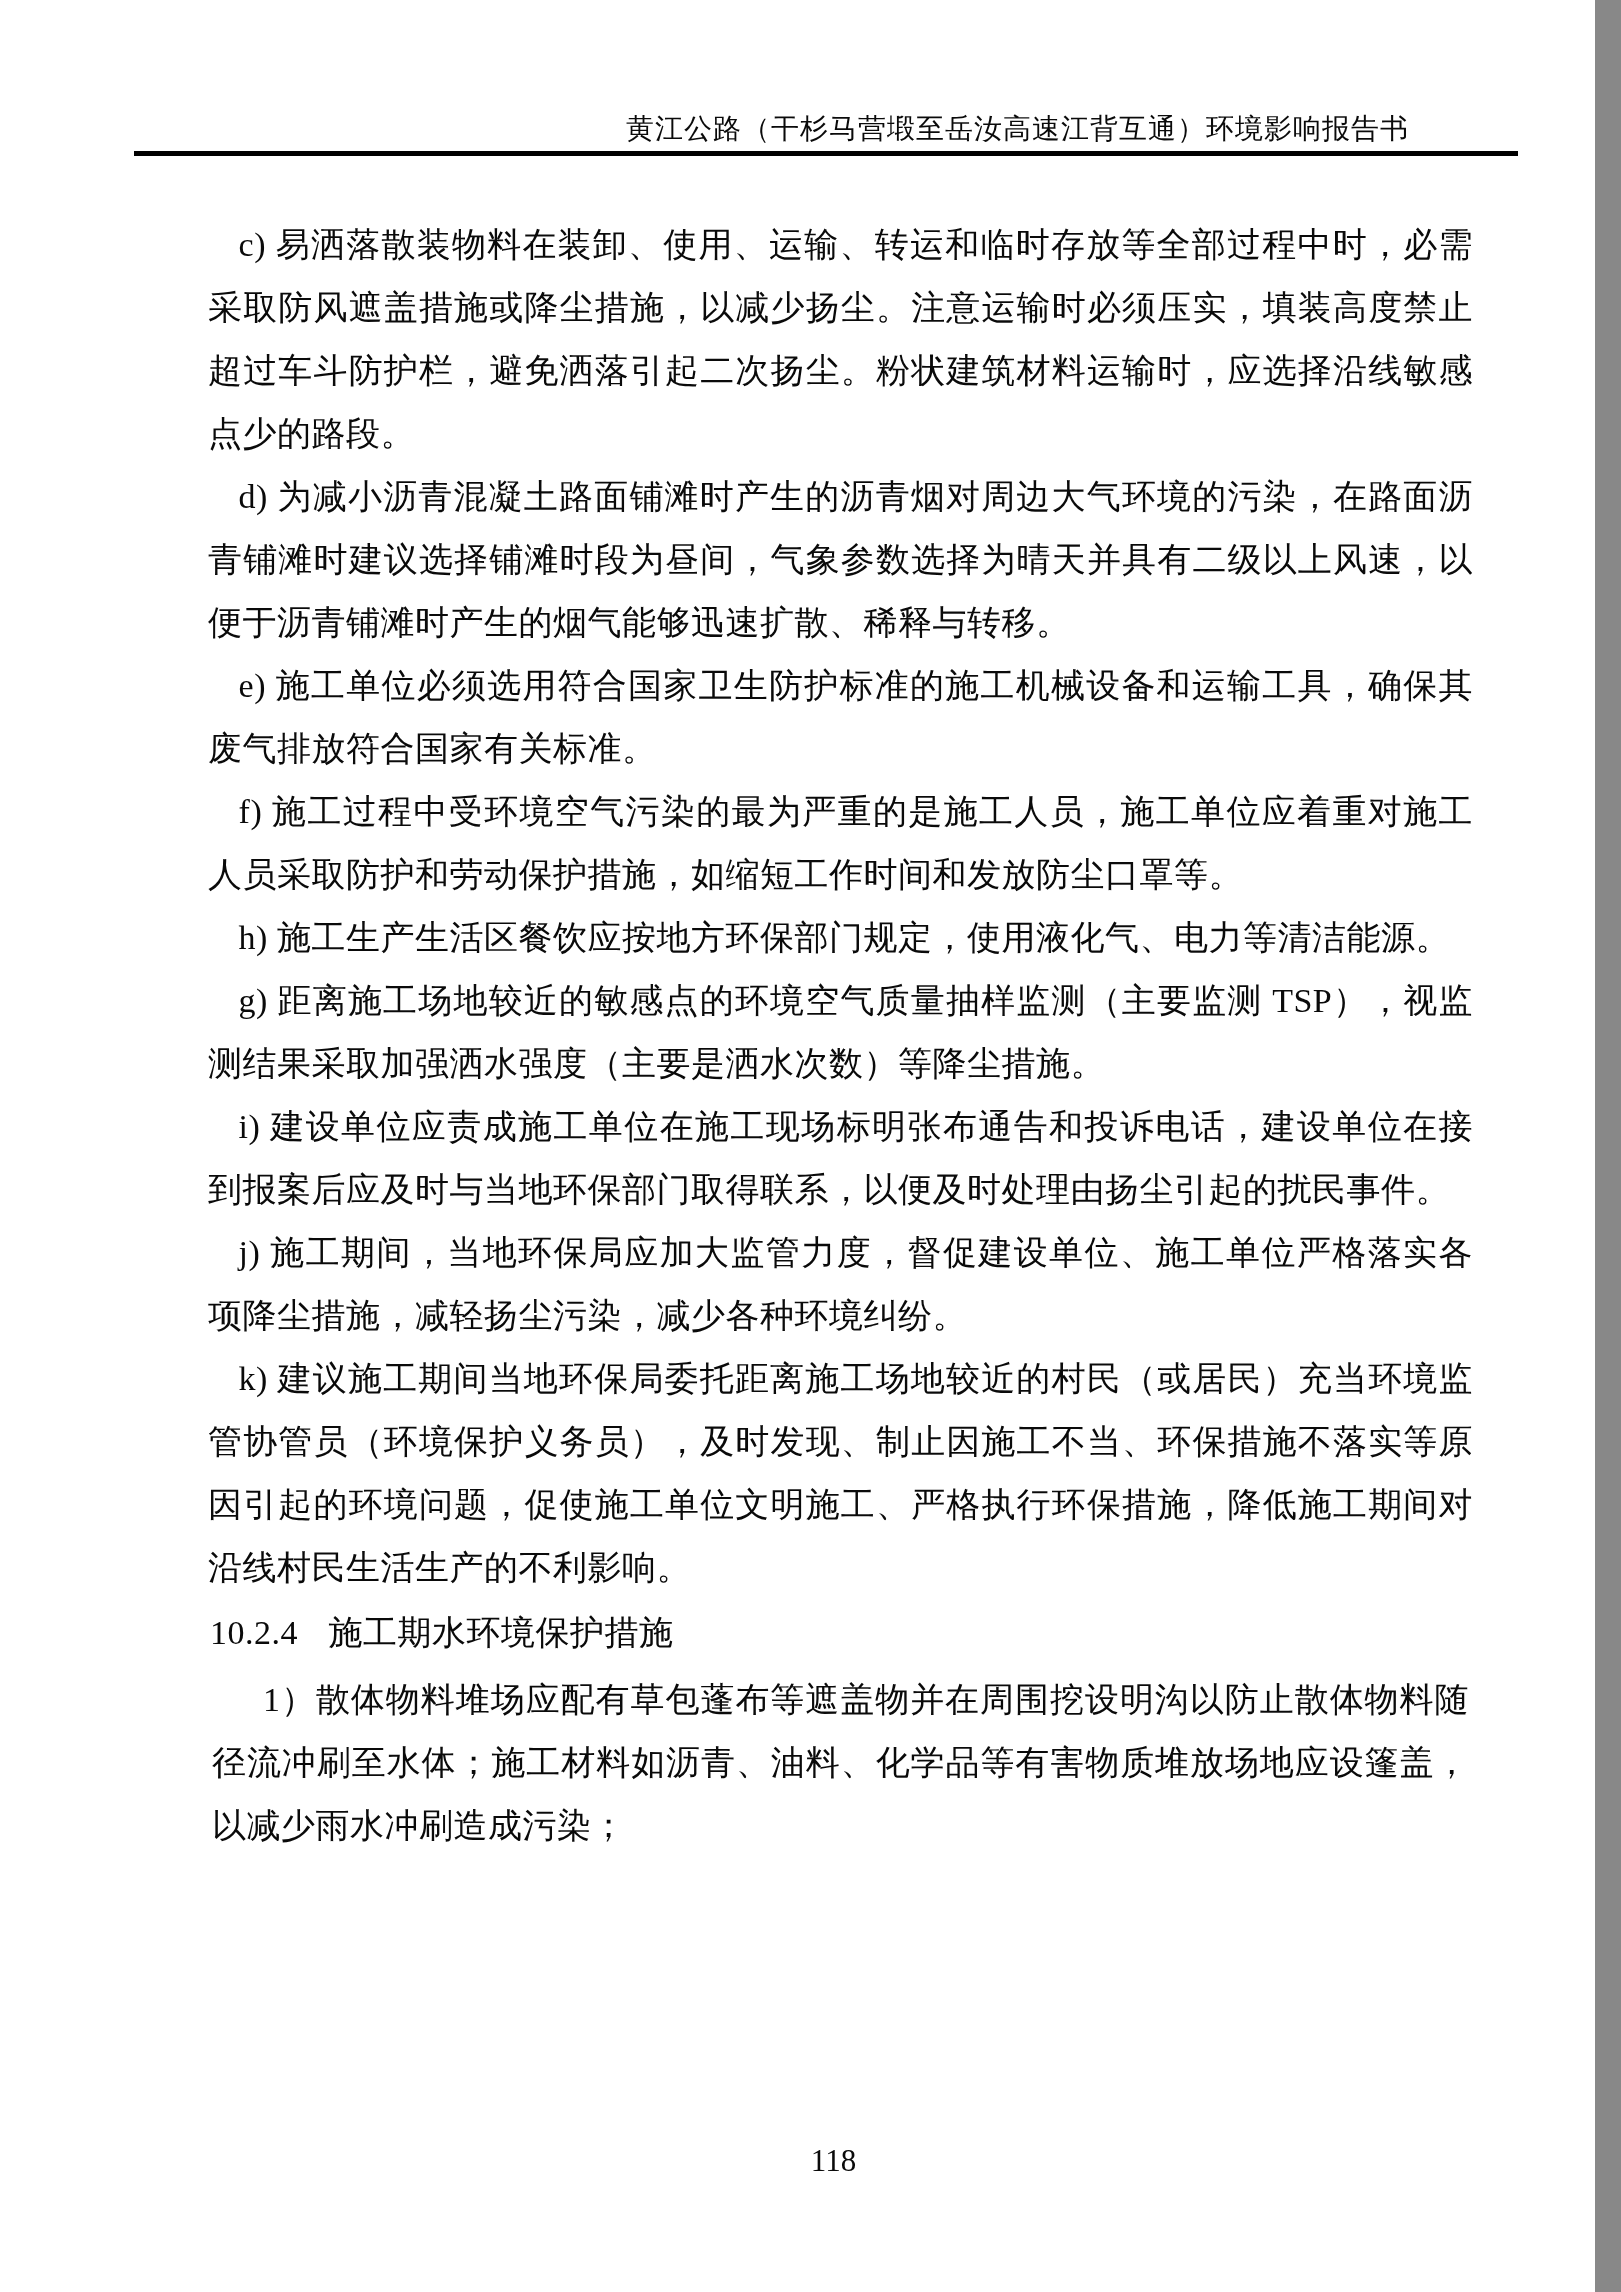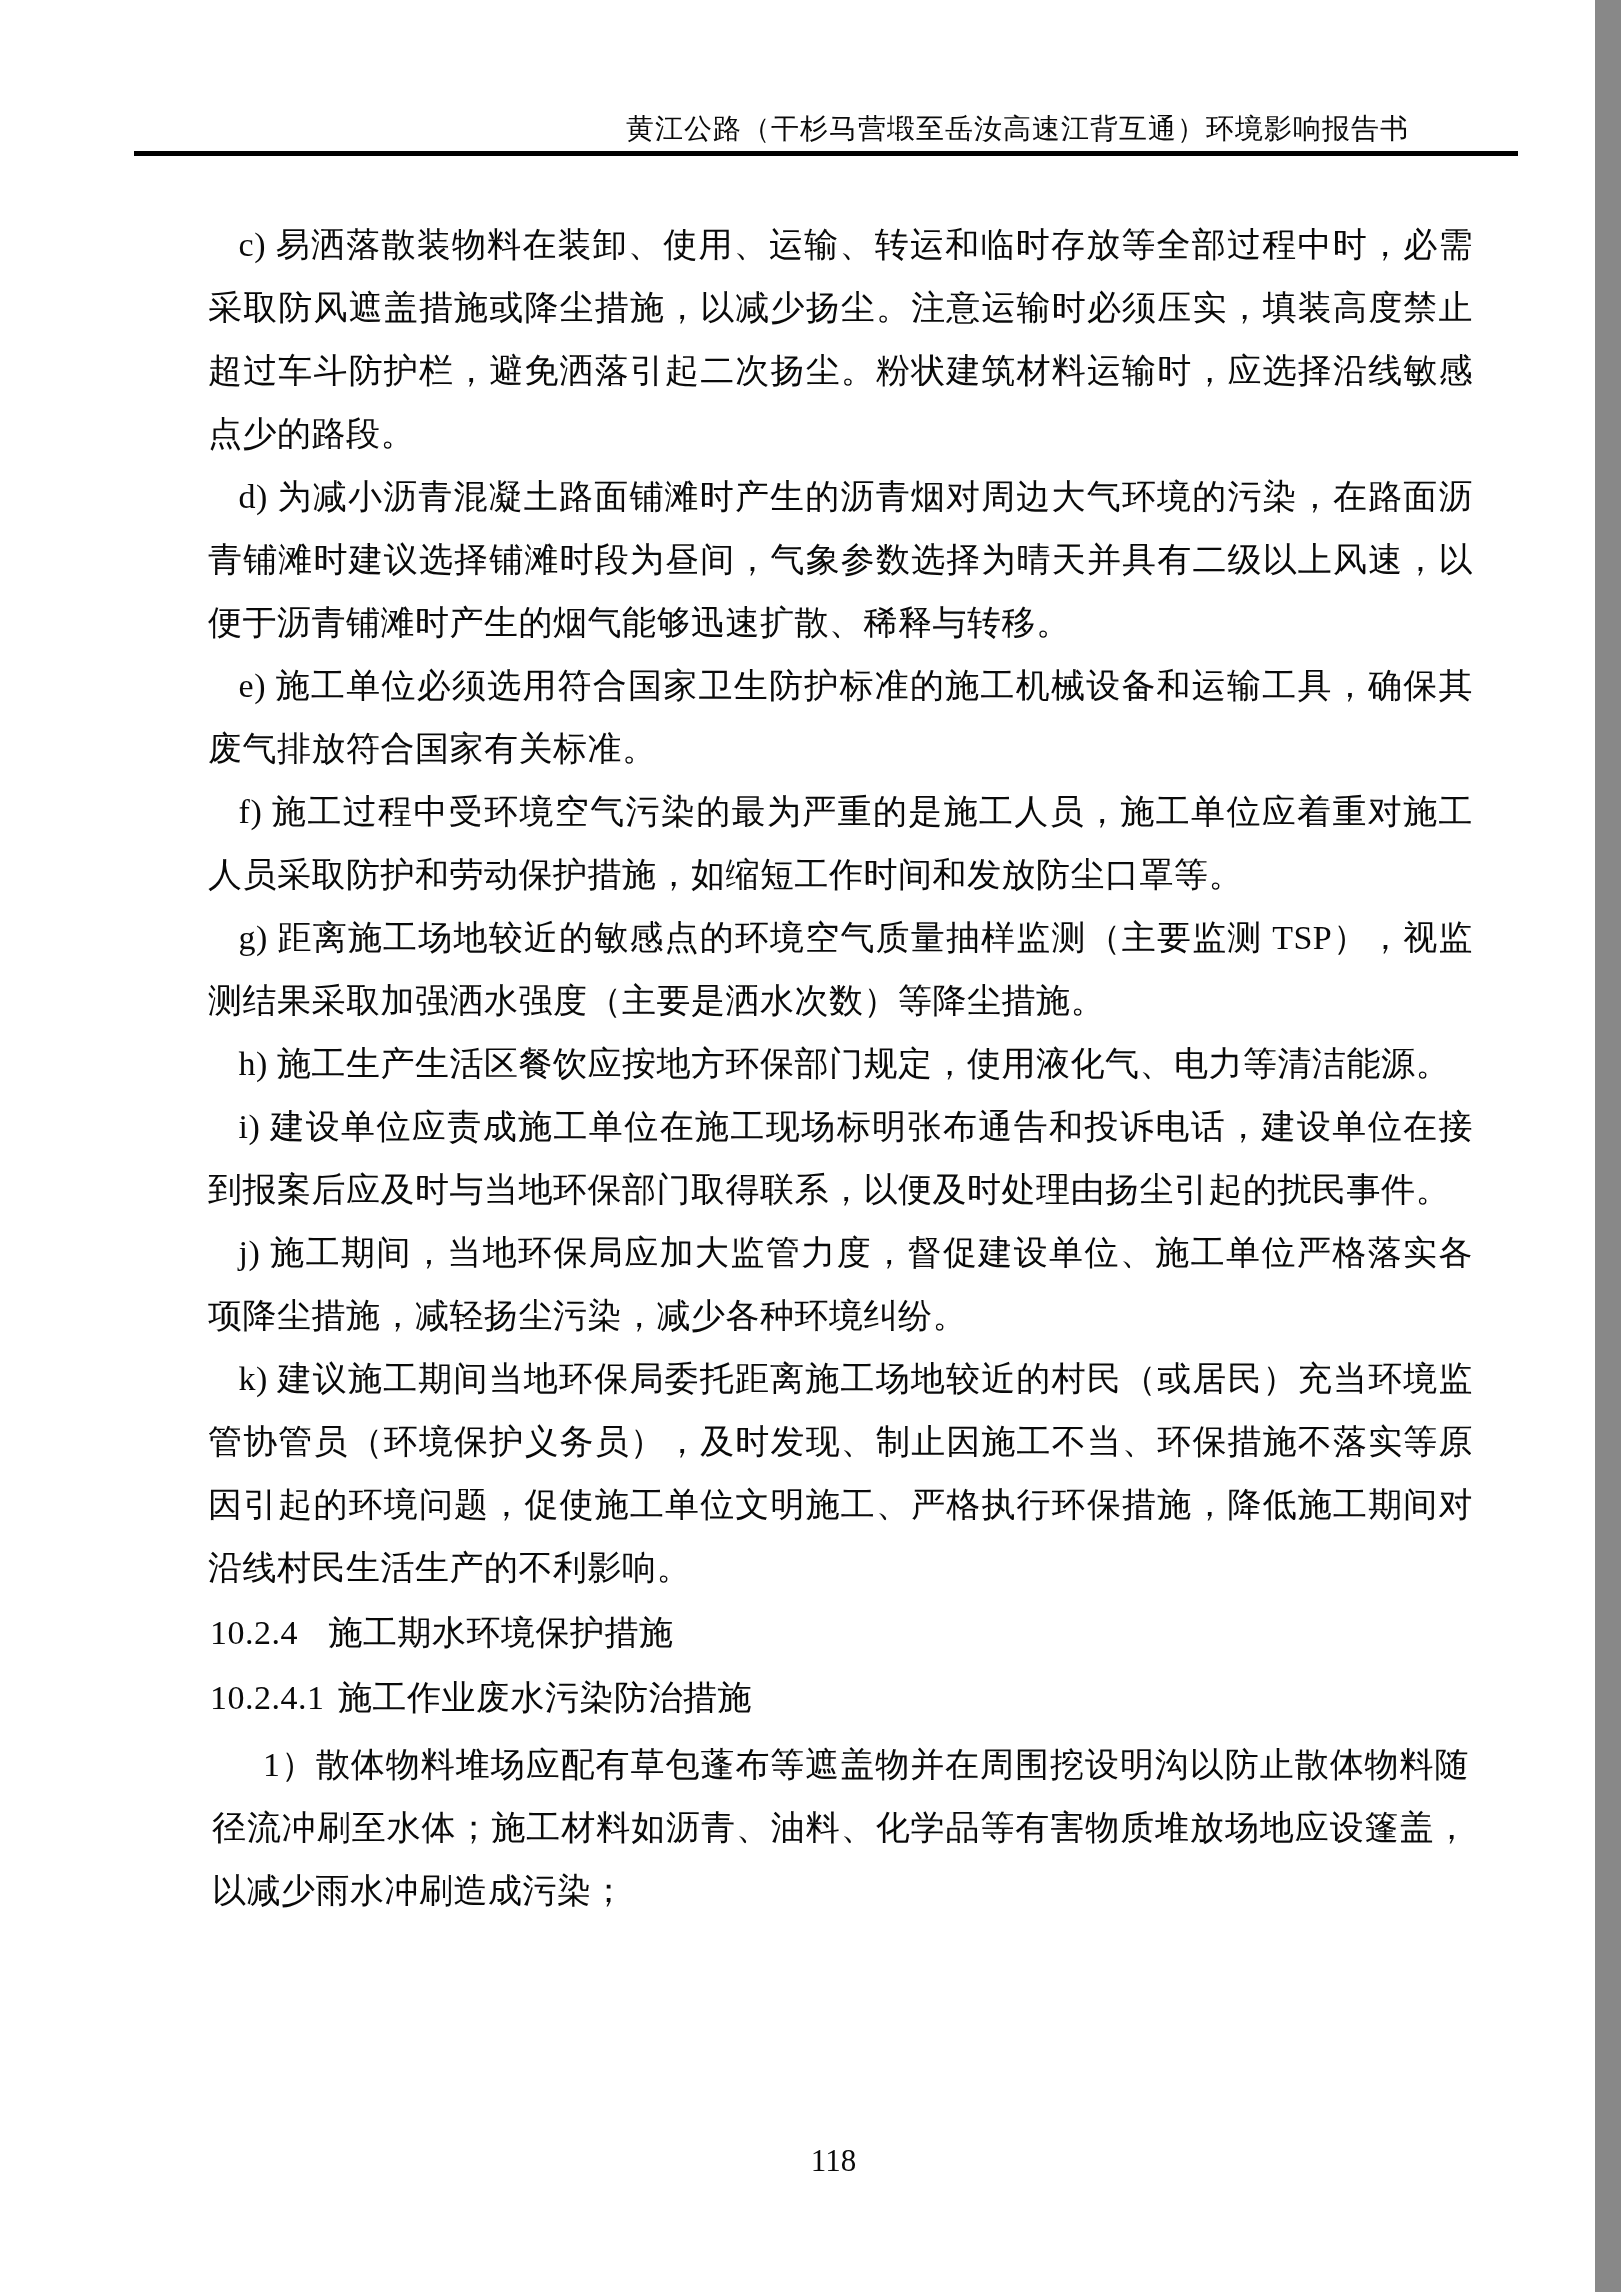--- a/index.html
+++ b/index.html
@@ -65,33 +65,30 @@
 
   <div class="header-title">黄江公路（干杉马营塅至岳汝高速江背互通）环境影响报告书</div>
   <div class="header-rule"></div>
 
   <div class="body-block">
 
     <p class="para">c) 易洒落散装物料在装卸、使用、运输、转运和临时存放等全部过程中时，必需采取防风遮盖措施或降尘措施，以减少扬尘。注意运输时必须压实，填装高度禁止超过车斗防护栏，避免洒落引起二次扬尘。粉状建筑材料运输时，应选择沿线敏感点少的路段。</p>
     <p class="para">d) 为减小沥青混凝土路面铺滩时产生的沥青烟对周边大气环境的污染，在路面沥青铺滩时建议选择铺滩时段为昼间，气象参数选择为晴天并具有二级以上风速，以便于沥青铺滩时产生的烟气能够迅速扩散、稀释与转移。</p>
     <p class="para">e) 施工单位必须选用符合国家卫生防护标准的施工机械设备和运输工具，确保其废气排放符合国家有关标准。</p>
     <p class="para">f) 施工过程中受环境空气污染的最为严重的是施工人员，施工单位应着重对施工人员采取防护和劳动保护措施，如缩短工作时间和发放防尘口罩等。</p>
+    <p class="para">h) 施工生产生活区餐饮应按地方环保部门规定，使用液化气、电力等清洁能源。</p>
     <p class="para">g) 距离施工场地较近的敏感点的环境空气质量抽样监测（主要监测 TSP），视监测结果采取加强洒水强度（主要是洒水次数）等降尘措施。</p>
-    <p class="para">h) 施工生产生活区餐饮应按地方环保部门规定，使用液化气、电力等清洁能源。</p>
     <p class="para">i) 建设单位应责成施工单位在施工现场标明张布通告和投诉电话，建设单位在接到报案后应及时与当地环保部门取得联系，以便及时处理由扬尘引起的扰民事件。</p>
     <p class="para">j) 施工期间，当地环保局应加大监管力度，督促建设单位、施工单位严格落实各项降尘措施，减轻扬尘污染，减少各种环境纠纷。</p>
     <p class="para">k) 建议施工期间当地环保局委托距离施工场地较近的村民（或居民）充当环境监管协管员（环境保护义务员），及时发现、制止因施工不当、环保措施不落实等原因引起的环境问题，促使施工单位文明施工、严格执行环保措施，降低施工期间对沿线村民生活生产的不利影响。</p>
 
     <p class="heading">
       <span class="h-num">10.2.4</span><span class="gap-wide">施工期水环境保护措施</span>
     </p>
 
-    <p class="heading">
-      <span class="h-num">10.2.4.1</span><span class="gap-narrow">施工作业废水污染防治措施</span>
-    </p>
 
     <p class="para-num">1）散体物料堆场应配有草包蓬布等遮盖物并在周围挖设明沟以防止散体物料随径流冲刷至水体；施工材料如沥青、油料、化学品等有害物质堆放场地应设篷盖，以减少雨水冲刷造成污染；</p>
 
   </div>
 
   <div class="footer">
     <span>118</span>
   </div>
 
 </div>

